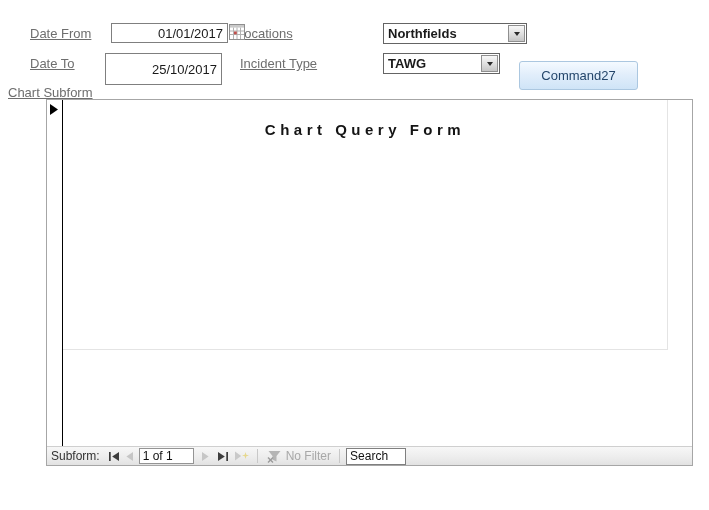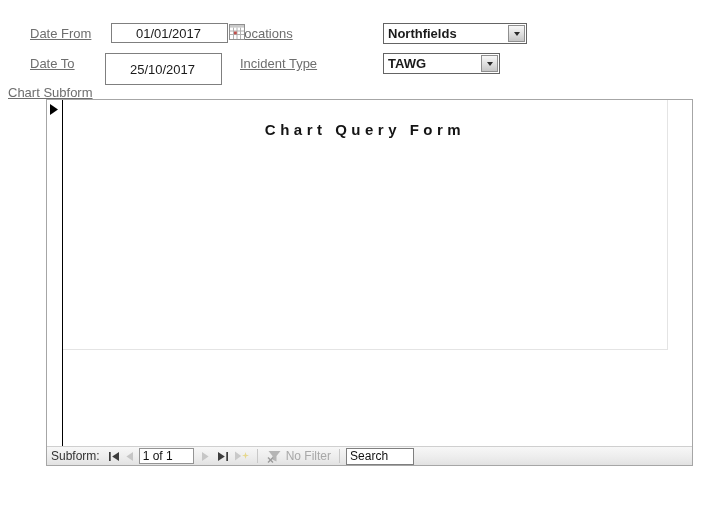--- a/index.html
+++ b/index.html
@@ -6,21 +6,21 @@
   .canvas{
     position:relative;width:709px;height:510px;background:#ffffff;overflow:hidden;
     font-family:"Liberation Sans","DejaVu Sans",sans-serif;
   }
   .abs{position:absolute;}
   .lbl{font-size:13px;color:#6e6e6e;white-space:nowrap;text-decoration:underline;}
   
   .txtinp{
     box-sizing:border-box;border:1px solid #7f7f7f;background:#ffffff;
     font-family:"Liberation Sans","DejaVu Sans",sans-serif;font-size:13px;color:#1a1a1a;
-    text-align:center;padding:0 4px 0 2px;outline:none;
+    text-align:right;padding:0 4px 0 2px;outline:none;
   }
   
   .combo{
     box-sizing:border-box;border:1px solid #646464;background:#ffffff;
     display:flex;align-items:stretch;font-weight:bold;
   }
   .combo-text{
     flex:1;font-size:13px;color:#1a1a1a;padding:2px 2px 0 4px;white-space:nowrap;overflow:hidden;
   }
   .combo-btn{
@@ -69,21 +69,21 @@
     display:flex;align-items:center;justify-content:center;cursor:default;
   }
   .pos-box{
     box-sizing:border-box;width:55px;height:16px;border:1px solid #949494;background:#ffffff;
     font-family:Liberation Sans, sans-serif;font-size:12px;color:#111111;
     padding:0 0 0 3px;margin-left:6px;outline:none;
   }
   .vsep{width:1px;height:14px;background:#c8c8c8;margin-left:8px;}
   .nofilter{color:#a8a8a8;margin-left:4px;white-space:nowrap;}
   .search-box{
-    box-sizing:border-box;width:68px;height:17px;border:1px solid #7f7f7f;background:#ffffff;
+    box-sizing:border-box;width:60px;height:17px;border:1px solid #7f7f7f;background:#ffffff;
     font-family:"Liberation Sans","DejaVu Sans",sans-serif;font-size:12px;color:#111111;
     padding:0 0 0 3px;margin-left:6px;outline:none;
   }
 </style>
 </head>
 <body>
 
 <div class="canvas">
 
   <span class="abs lbl" style="left:30px;top:26px;">Date From</span>
@@ -117,20 +117,21 @@
 
   <span class="abs lbl" style="left:240px;top:56px;">Incident Type</span>
 
   <div class="abs combo" style="left:383px;top:53px;width:117px;height:21px;">
     <span class="combo-text">TAWG</span>
     <span class="combo-btn">
       <span class="combo-arrow"></span>
     </span>
   </div>
 
+  <div class="abs cmdbtn" style="left:519px;top:61px;width:119px;height:29px;">Command27</div>
 
   <span class="abs lbl" style="left:8px;top:85px;">Chart Subform</span>
 
   <div class="abs subform" style="left:10px;top:99px;width:647px;height:367px;">
 
     <div class="recsel">
       <span style="position:absolute;left:3px;top:4px;line-height:0;">
         <svg width="8" height="11" viewBox="0 0 8 11">
             <path d="M0 0 L8 5.5 L0 11 Z" fill="#000000"></path>
           </svg>

